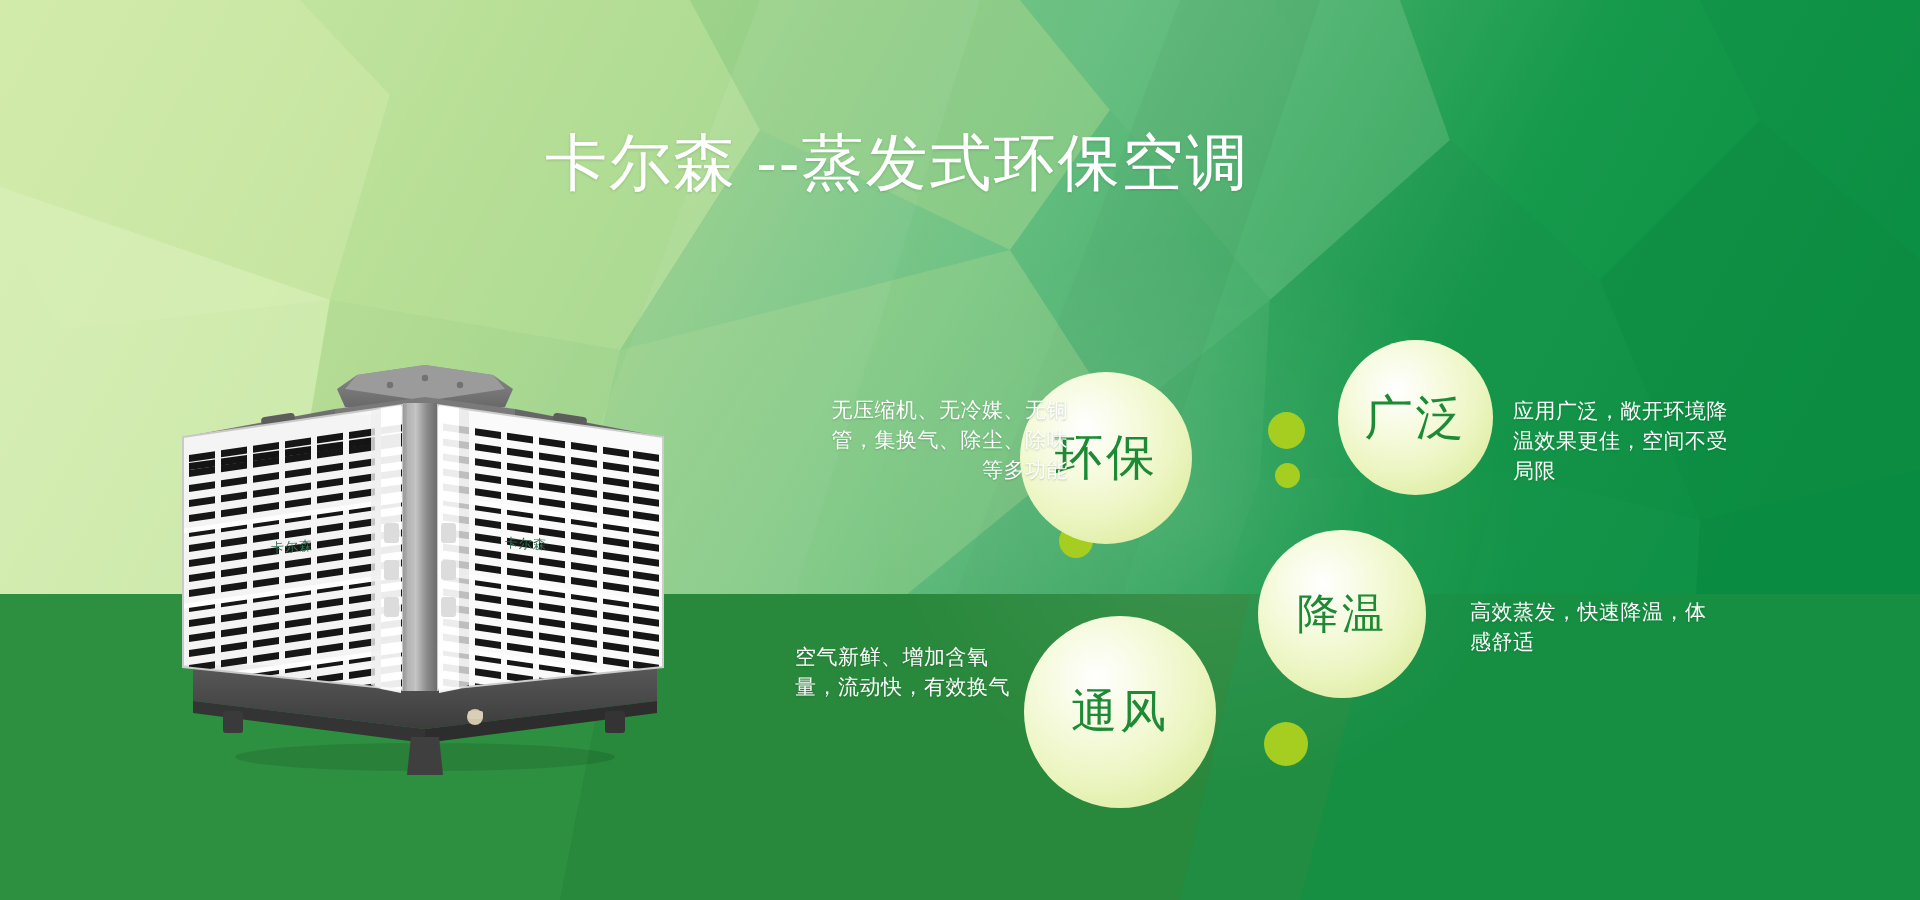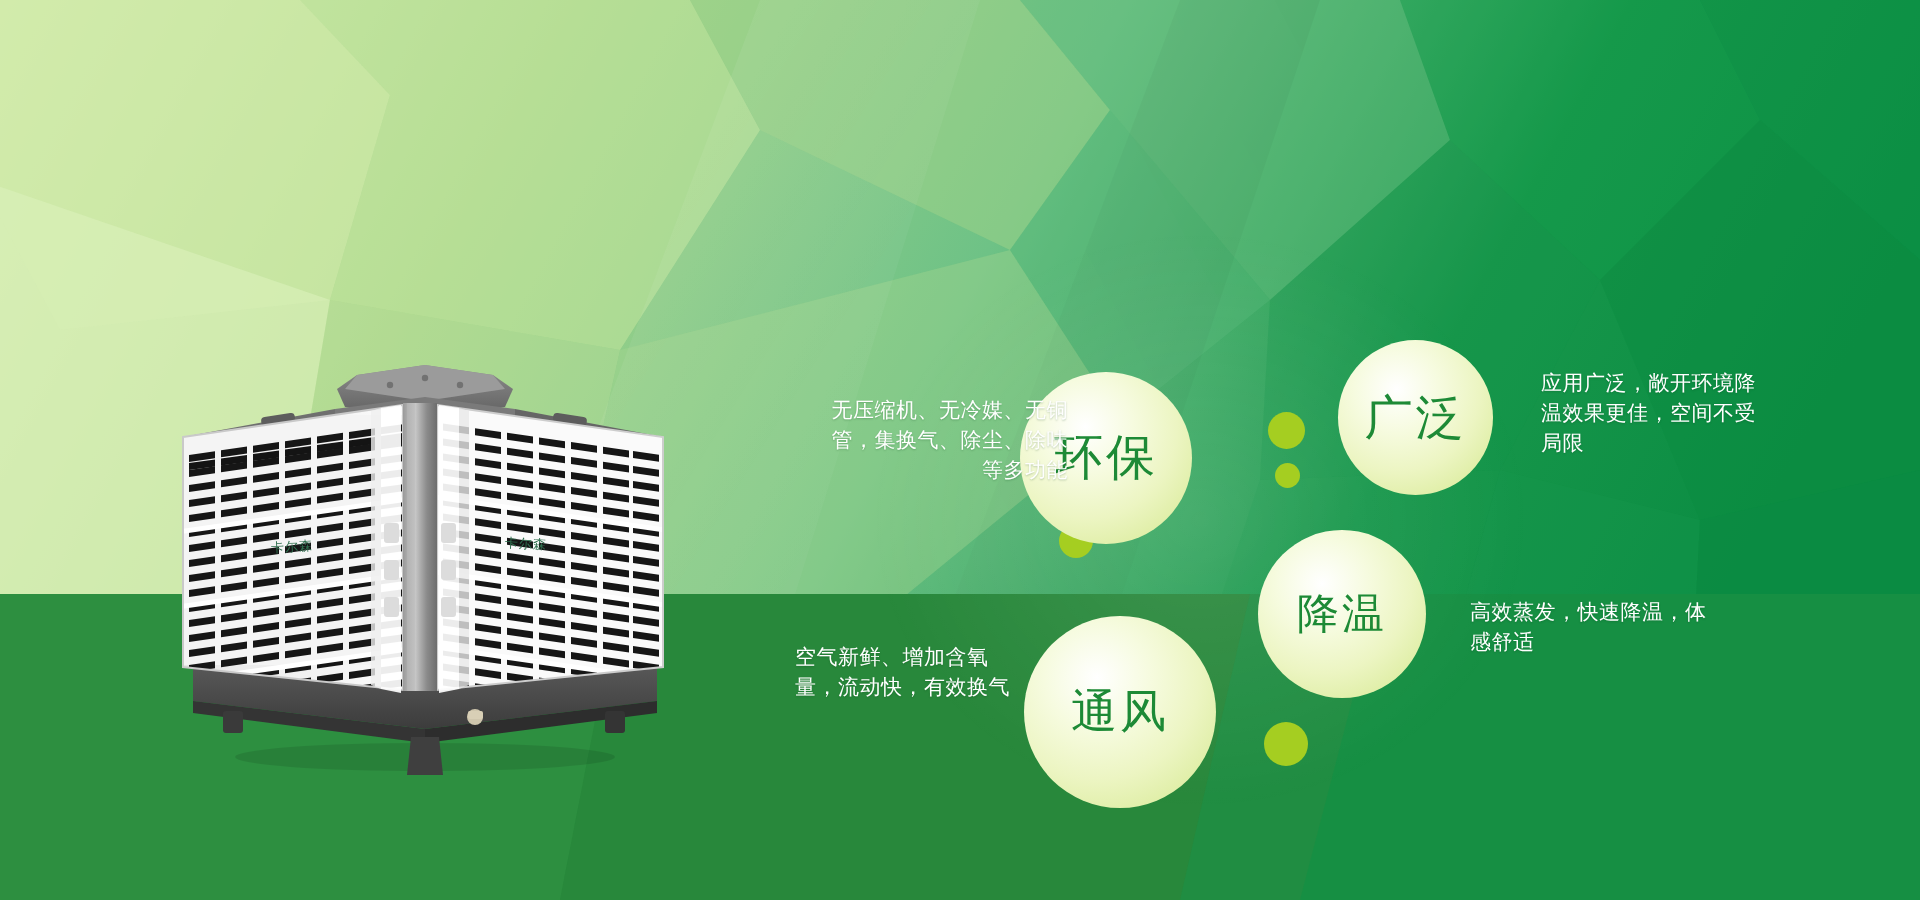--- a/index.html
+++ b/index.html
@@ -66,21 +66,21 @@
   
   .caption {
     position:absolute;
     color:#ffffff;
     font-size:21px;
     line-height:1.42;
     letter-spacing:.5px;
     text-shadow:0 1px 2px rgba(0,60,20,.25);
   }
   .cap-1 { left:828px;  top:395px; width:240px;text-align:right; }
-  .cap-2 { left:1513px; top:368px; width:232px;margin-left:28px; }
+  .cap-2 { left:1513px; top:396px; width:232px; }
   .cap-3 { left:1470px; top:597px; width:255px; }
   .cap-4 { left:795px;  top:642px; width:222px; }
 </style>
 </head>
 <body>
 
 <div id="banner">
 
   <svg class="bg-svg" viewBox="0 0 1920 900" preserveAspectRatio="none">
     <defs>
@@ -133,20 +133,21 @@
 
     <rect x="0" y="594" width="1920" height="306" fill="#2a8c3c"></rect>
     <polygon points="0,594 620,594 560,900 0,900" fill="#2f9142" opacity="0.65"></polygon>
     <polygon points="620,594 1250,594 1180,900 560,900" fill="#27853a" opacity="0.55"></polygon>
     <polygon points="1250,594 1920,594 1920,900 1180,900" fill="#1c8e45" opacity="0.65"></polygon>
     <polygon points="1380,594 1920,594 1920,900 1300,900" fill="#0f9146" opacity="0.55"></polygon>
 
     <ellipse cx="1200" cy="520" rx="330" ry="290" fill="url(#glow1)" opacity="0.18"></ellipse>
   </svg>
 
+  <div class="title">卡尔森 --蒸发式环保空调</div>
 
   <div class="product">
     <svg viewBox="0 0 500 430">
       <defs>
         <linearGradient id="topCap" x1="0" y1="0" x2="0" y2="1">
           <stop offset="0" stop-color="#8e8e8e"></stop>
           <stop offset="1" stop-color="#5e5e5e"></stop>
         </linearGradient>
         <linearGradient id="postG" x1="0" y1="0" x2="1" y2="0">
           <stop offset="0" stop-color="#9a9a9a"></stop>

